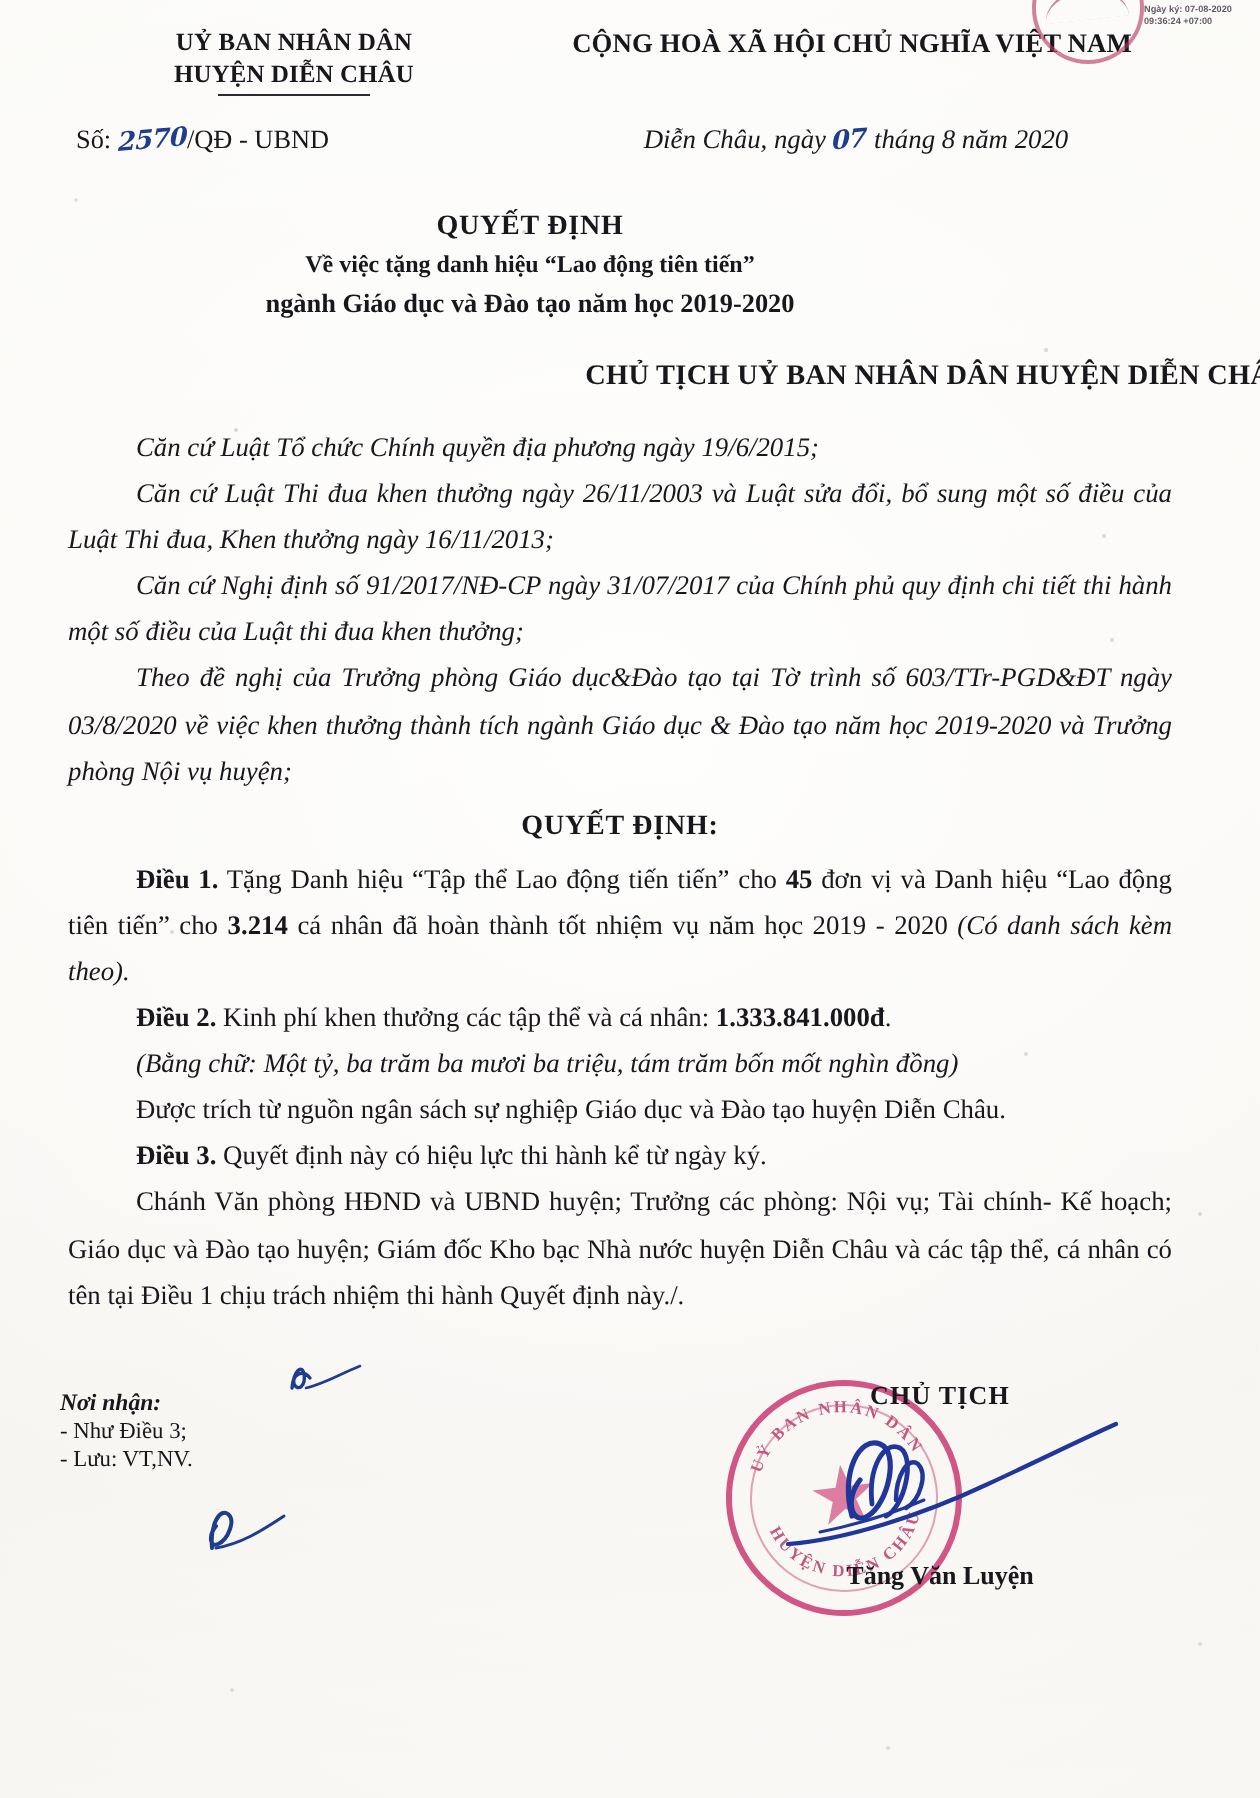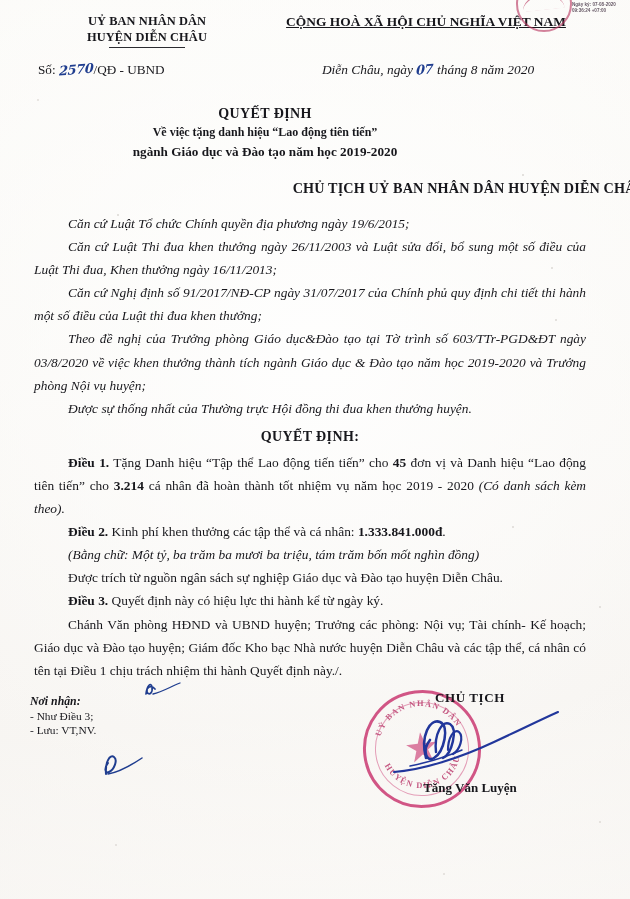--- a/index.html
+++ b/index.html
@@ -54,21 +54,20 @@
   .hdr-left .rule {
     width: 76px;
     height: 1.3px;
     background: #2b2b30;
     margin: 2px auto 0 auto;
   }
   .hdr-right {
     flex: 1;
     text-align: center;
     padding-right: 34px;
-    text-decoration: underline;
   }
   .hdr-right .line1 {
     font-weight: bold;
     font-size: 13.4px;
     letter-spacing: .05px;
     line-height: 16px;
     white-space: nowrap;
   }
   .hdr-right .line2 {
     font-weight: bold;
@@ -360,21 +359,20 @@
     <div class="t-nganh">ngành Giáo dục và Đào tạo năm học 2019-2020</div>
   </div>
   <div class="t-chutich">CHỦ TỊCH UỶ BAN NHÂN DÂN HUYỆN DIỄN CHÂU</div>
 
   <div class="body-wrap">
 
     <p class="para italic">Căn cứ Luật Tổ chức Chính quyền địa phương ngày 19/6/2015;</p>
     <p class="para italic">Căn cứ Luật Thi đua khen thưởng ngày 26/11/2003 và Luật sửa đổi, bổ sung một số điều của Luật Thi đua, Khen thưởng ngày 16/11/2013;</p>
     <p class="para italic">Căn cứ Nghị định số 91/2017/NĐ-CP ngày 31/07/2017 của Chính phủ quy định chi tiết thi hành một số điều của Luật thi đua khen thưởng;</p>
     <p class="para italic">Theo đề nghị của Trưởng phòng Giáo dục&amp;Đào tạo tại Tờ trình số 603/TTr-PGD&amp;ĐT ngày 03/8/2020 về việc khen thưởng thành tích ngành Giáo dục &amp; Đào tạo năm học 2019-2020 và Trưởng phòng Nội vụ huyện;</p>
-    <p class="para italic">Được sự thống nhất của Thường trực Hội đồng thi đua khen thưởng huyện.</p>
 
     <div class="t-quyetdinh2">QUYẾT ĐỊNH:</div>
 
     <p class="para"><span class="b">Điều 1.</span><span> Tặng Danh hiệu “Tập thể Lao động tiến tiến” cho </span><span class="b">45</span><span> đơn vị và Danh hiệu “Lao động tiên tiến” cho </span><span class="b">3.214</span><span> cá nhân đã hoàn thành tốt nhiệm vụ năm học 2019 - 2020 </span><span class="i">(Có danh sách kèm theo).</span></p>
 
     <p class="para"><span class="b">Điều 2.</span><span> Kinh phí khen thưởng các tập thể và cá nhân: </span><span class="b">1.333.841.000đ</span><span>.</span></p>
 
     <p class="para italic">(Bằng chữ: Một tỷ, ba trăm ba mươi ba triệu, tám trăm bốn mốt nghìn đồng)</p>
 
     <p class="para">Được trích từ nguồn ngân sách sự nghiệp Giáo dục và Đào tạo huyện Diễn Châu.</p>

